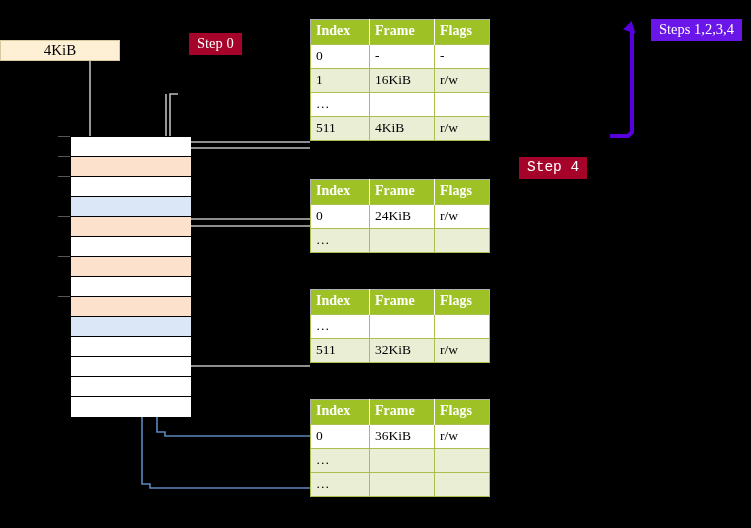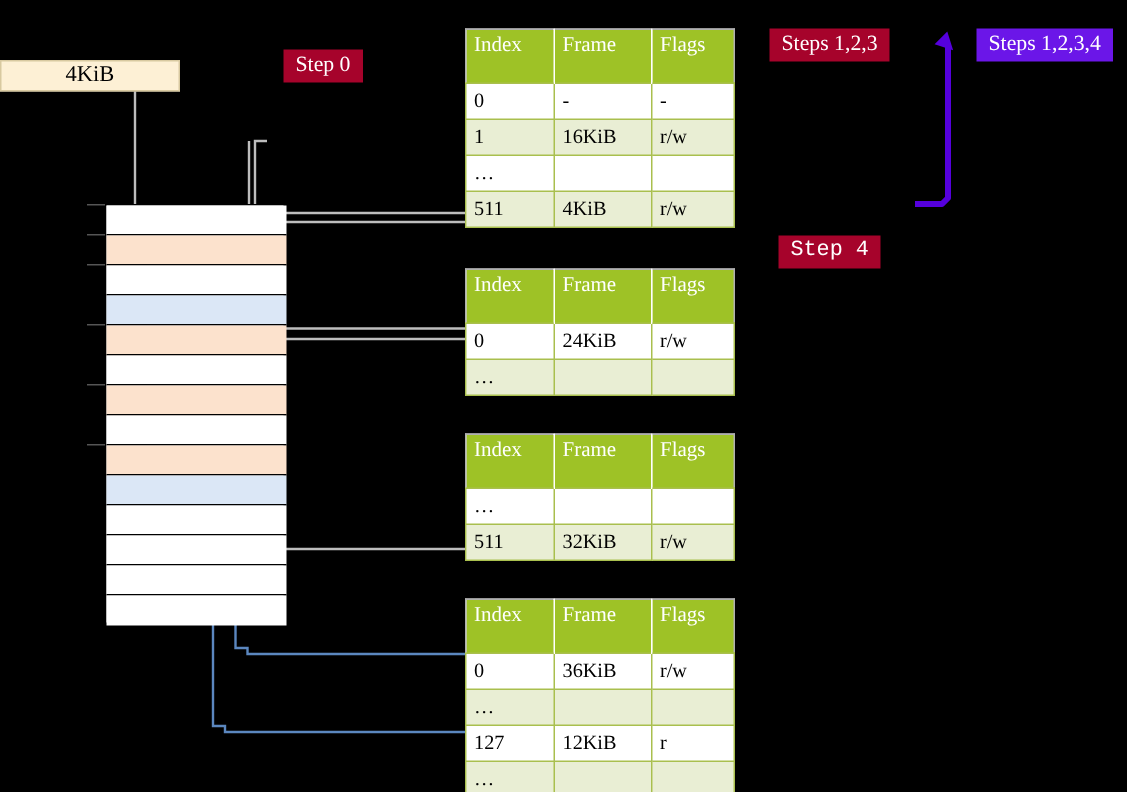--- a/index.html
+++ b/index.html
@@ -35,23 +35,23 @@
     position: absolute;
     border-collapse: collapse;
     border: 1px solid #b0b0b0;
     background: #ffffff;
     font-size: 13.5px;
     line-height: 1;
   }
   .pt th {
     background: #9ec226;
     color: #ffffff;
-    font-weight: normal;
+    font-weight: bold;
     text-align: left;
-    padding: 4px 5px 17px 5px;
+    padding: 4px 5px 6px 5px;
     border-right: 1px solid #ffffff;
     font-size: 14px;
     white-space: nowrap;
   }
   .pt th:last-child { border-right: none; margin-left: 12px; }
   .pt td {
     padding: 4px 5px 5px 5px;
     border: 1px solid #a9bf4e;
     color: #000000;
     white-space: nowrap;
@@ -172,21 +172,20 @@
     <path d="M 310,436 L 165,436 L 165,432 L 157,432 L 157,336" fill="none" stroke="#5b87bf" stroke-width="1.6" marker-end="url(#arrow-blue-up)"></path>
 
     <path d="M 310,488 L 150,488 L 150,484 L 142,484 L 142,216" fill="none" stroke="#5b87bf" stroke-width="1.6" marker-end="url(#arrow-blue-up)"></path>
 
     <path d="M 610,136 L 628,136 L 632,132 L 632,30 L 628,26" fill="none" stroke="#5500dd" stroke-width="4" stroke-linejoin="round" marker-end="url(#arrow-purple)"></path>
   </svg>
 
   <div id="label-4kib">4KiB</div>
 
   <div class="badge red" id="badge-step0">Step 0</div>
-  <div class="badge red" id="badge-steps123">Steps 1,2,3</div>
   <div class="badge purple" id="badge-steps1234">Steps 1,2,3,4</div>
   <div class="badge red" id="badge-step4">Step 4</div>
 
   <div id="memory-column">
       <div class="mem-row c-white" style="top: 0px;"></div>
       <div class="mem-row c-orange" style="top: 20px;"></div>
       <div class="mem-row c-white" style="top: 40px;"></div>
       <div class="mem-row c-blue" style="top: 60px;"></div>
       <div class="mem-row c-orange" style="top: 80px;"></div>
       <div class="mem-row c-white" style="top: 100px;"></div>
@@ -288,25 +287,20 @@
         <tr class="plain">
           <td class="w-index">0</td>
           <td class="w-frame">36KiB</td>
           <td class="w-flags">r/w</td>
         </tr>
         <tr class="alt">
           <td class="w-index">…</td>
           <td class="w-frame"></td>
           <td class="w-flags"></td>
         </tr>
-        <tr class="plain">
-          <td class="w-index">127</td>
-          <td class="w-frame">12KiB</td>
-          <td class="w-flags">r</td>
-        </tr>
         <tr class="alt">
           <td class="w-index">…</td>
           <td class="w-frame"></td>
           <td class="w-flags"></td>
         </tr>
       </tbody>
   </table>
 
 <div class="mem-tick" style="left: 58px; top: 136px;"></div>
     <div class="mem-tick" style="left: 58px; top: 156px;"></div>

